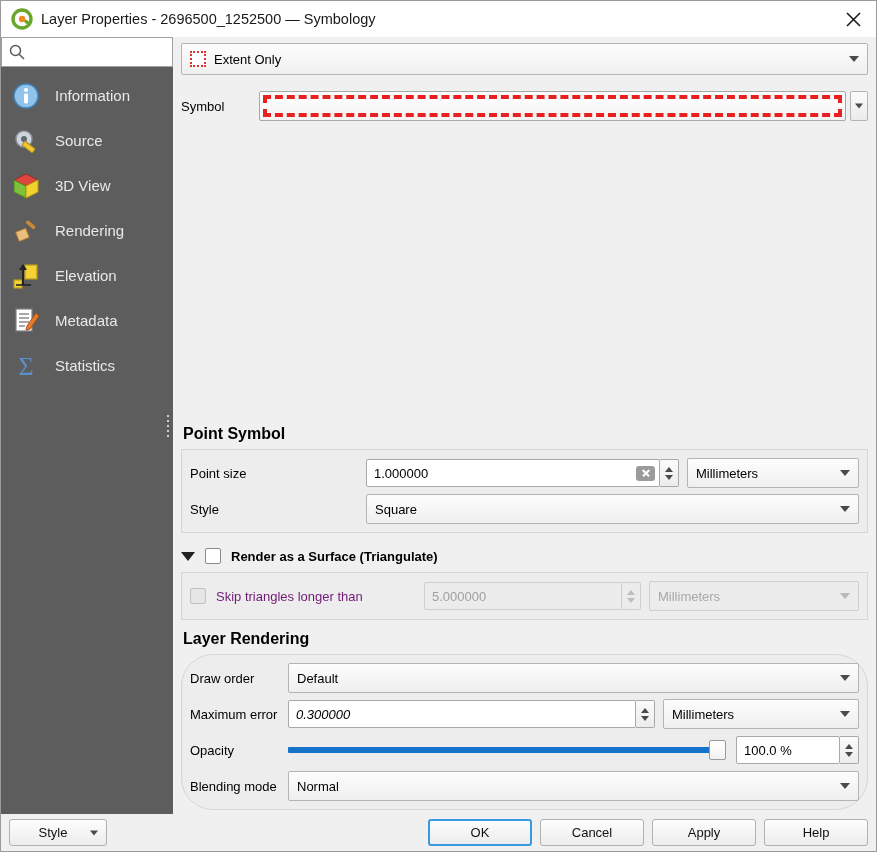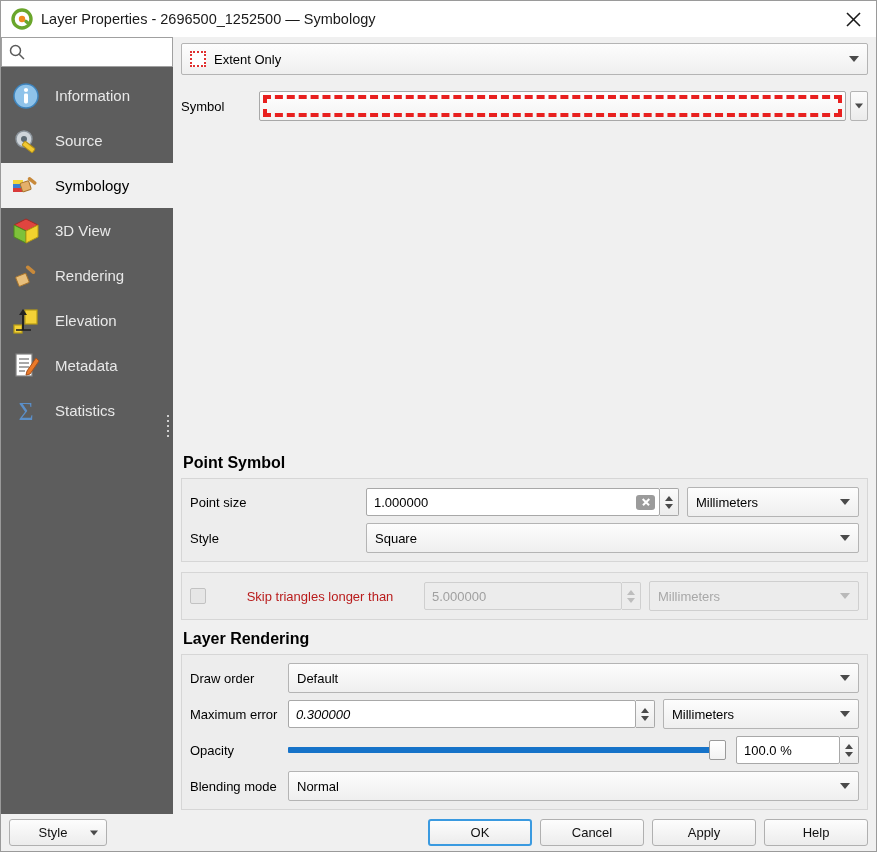--- a/index.html
+++ b/index.html
@@ -237,21 +237,21 @@
   .form-row {
     display: flex;
     align-items: center;
     height: 34px;
     margin-bottom: 2px;
   }
   .form-row .flabel {
     width: 176px; flex: 0 0 176px;
     font-size: 13px;
   }
-  .form-row .flabel.dim { color: #b91c1c; text-align: center; }
+  .form-row .flabel.dim { color: #701a75; }
 
   
   .field {
     height: 28px;
     background: #ffffff;
     border: 1px solid #a8a8a8;
     border-radius: 2px;
     display: flex;
     align-items: center;
     padding-left: 7px;
@@ -468,32 +468,20 @@
           <span class="nav-icon">
             <svg width="30" height="30" viewBox="0 0 30 30">
               <circle cx="13" cy="13" r="8" fill="#cfd5da" stroke="#8b949c" stroke-width="1.4"></circle>
               <circle cx="13" cy="13" r="3" fill="#5d6a73"></circle>
               <rect x="14" y="15" width="13" height="5" rx="1.2" fill="#f2c830" stroke="#b28f16" stroke-width="1" transform="rotate(38 14 15)"></rect>
             </svg>
           </span>
           <span>Source</span>
         </div>
 
-        <div class="nav-item selected">
-          <span class="nav-icon">
-            <svg width="30" height="30" viewBox="0 0 30 30">
-              <rect x="2" y="13" width="10" height="4" fill="#3b7fd4"></rect>
-              <rect x="2" y="17" width="10" height="4" fill="#d93a3a"></rect>
-              <rect x="2" y="9" width="10" height="4" fill="#f3d53c"></rect>
-              <rect x="10" y="11" width="9" height="9" rx="1" fill="#e4b06a" stroke="#a8742c" stroke-width="1" transform="rotate(-18 14 15)"></rect>
-              <rect x="17" y="5" width="10" height="3.4" rx="1.4" fill="#c8893a" transform="rotate(38 17 7)"></rect>
-            </svg>
-          </span>
-          <span>Symbology</span>
-        </div>
 
         <div class="nav-item">
           <span class="nav-icon">
             <svg width="30" height="30" viewBox="0 0 30 30">
               <polygon points="15,3 27,9 15,15 3,9" fill="#e0453f" stroke="#a02a26" stroke-width="1"></polygon>
               <polygon points="3,9 15,15 15,27 3,21" fill="#7ec13a" stroke="#4d8a1c" stroke-width="1"></polygon>
               <polygon points="27,9 27,21 15,27 15,15" fill="#f2d22e" stroke="#b59b12" stroke-width="1"></polygon>
             </svg>
           </span>
           <span>3D View</span>
@@ -596,40 +584,45 @@
         <div class="form-row">
           <span class="flabel">Style</span>
           <div class="combo" style="flex:1 1 auto;">
             <span>Square</span>
             <span class="arrow"></span>
           </div>
         </div>
 
       </div>
 
+      <div class="collapse-header">
+        <span class="tri-down"></span>
+        <span class="cb"></span>
+        <span class="ctitle">Render as a Surface (Triangulate)</span>
+      </div>
       <div class="group-panel">
         <div class="form-row">
           <span class="cb disabled" style="margin-right:10px;"></span>
           <span class="flabel dim" style="width:208px;flex:0 0 208px;">Skip triangles longer than</span>
           <div class="field disabled" style="flex:1 1 auto;">
             <span class="val">5.000000</span>
           </div>
           <div class="spin disabled">
             <span class="up"></span>
             <span class="dn"></span>
           </div>
           <div class="combo disabled" style="width:210px;flex:0 0 210px;margin-left:8px;">
             <span>Millimeters</span>
             <span class="arrow"></span>
           </div>
         </div>
       </div>
 
       <div class="section-title">Layer Rendering</div>
-      <div class="group-panel" style="margin-bottom:4px;">
+      <div class="group-panel" style="margin-bottom:4px;border-radius:32px;">
 
         <div class="form-row">
           <span class="flabel" style="width:98px;flex:0 0 98px;">Draw order</span>
           <div class="combo" style="flex:1 1 auto;">
             <span>Default</span>
             <span class="arrow"></span>
           </div>
         </div>
 
         <div class="form-row">

